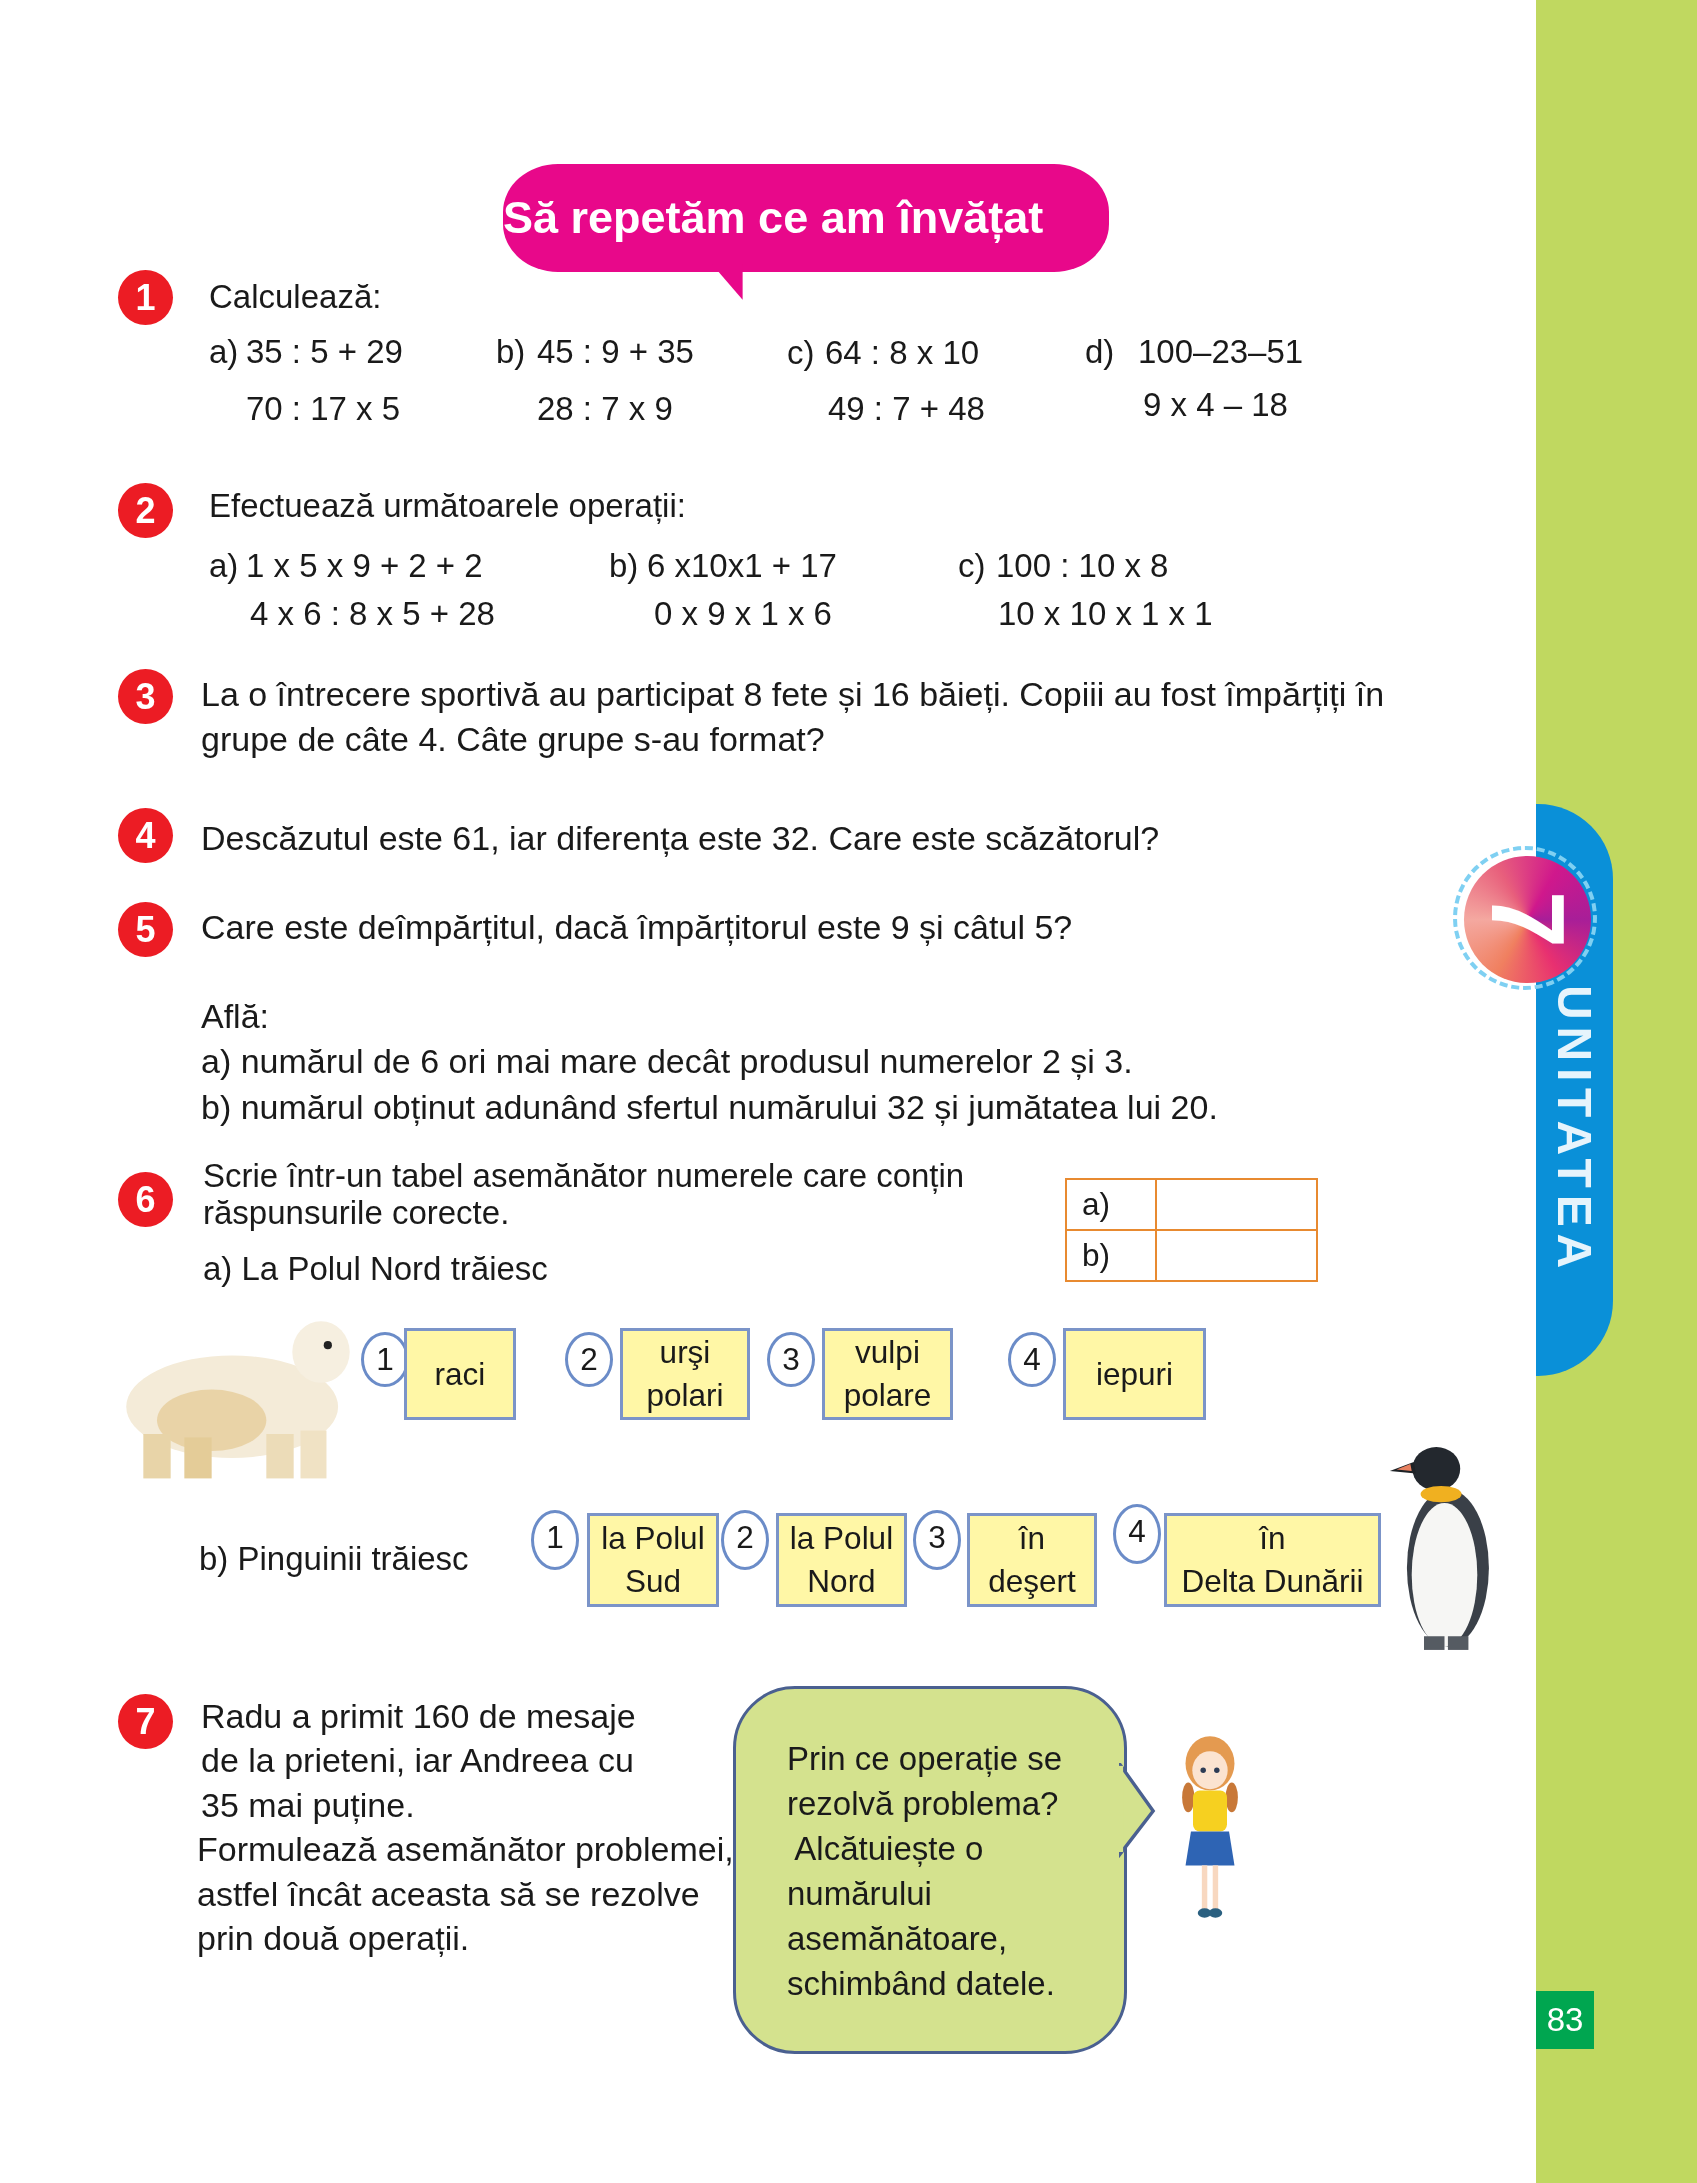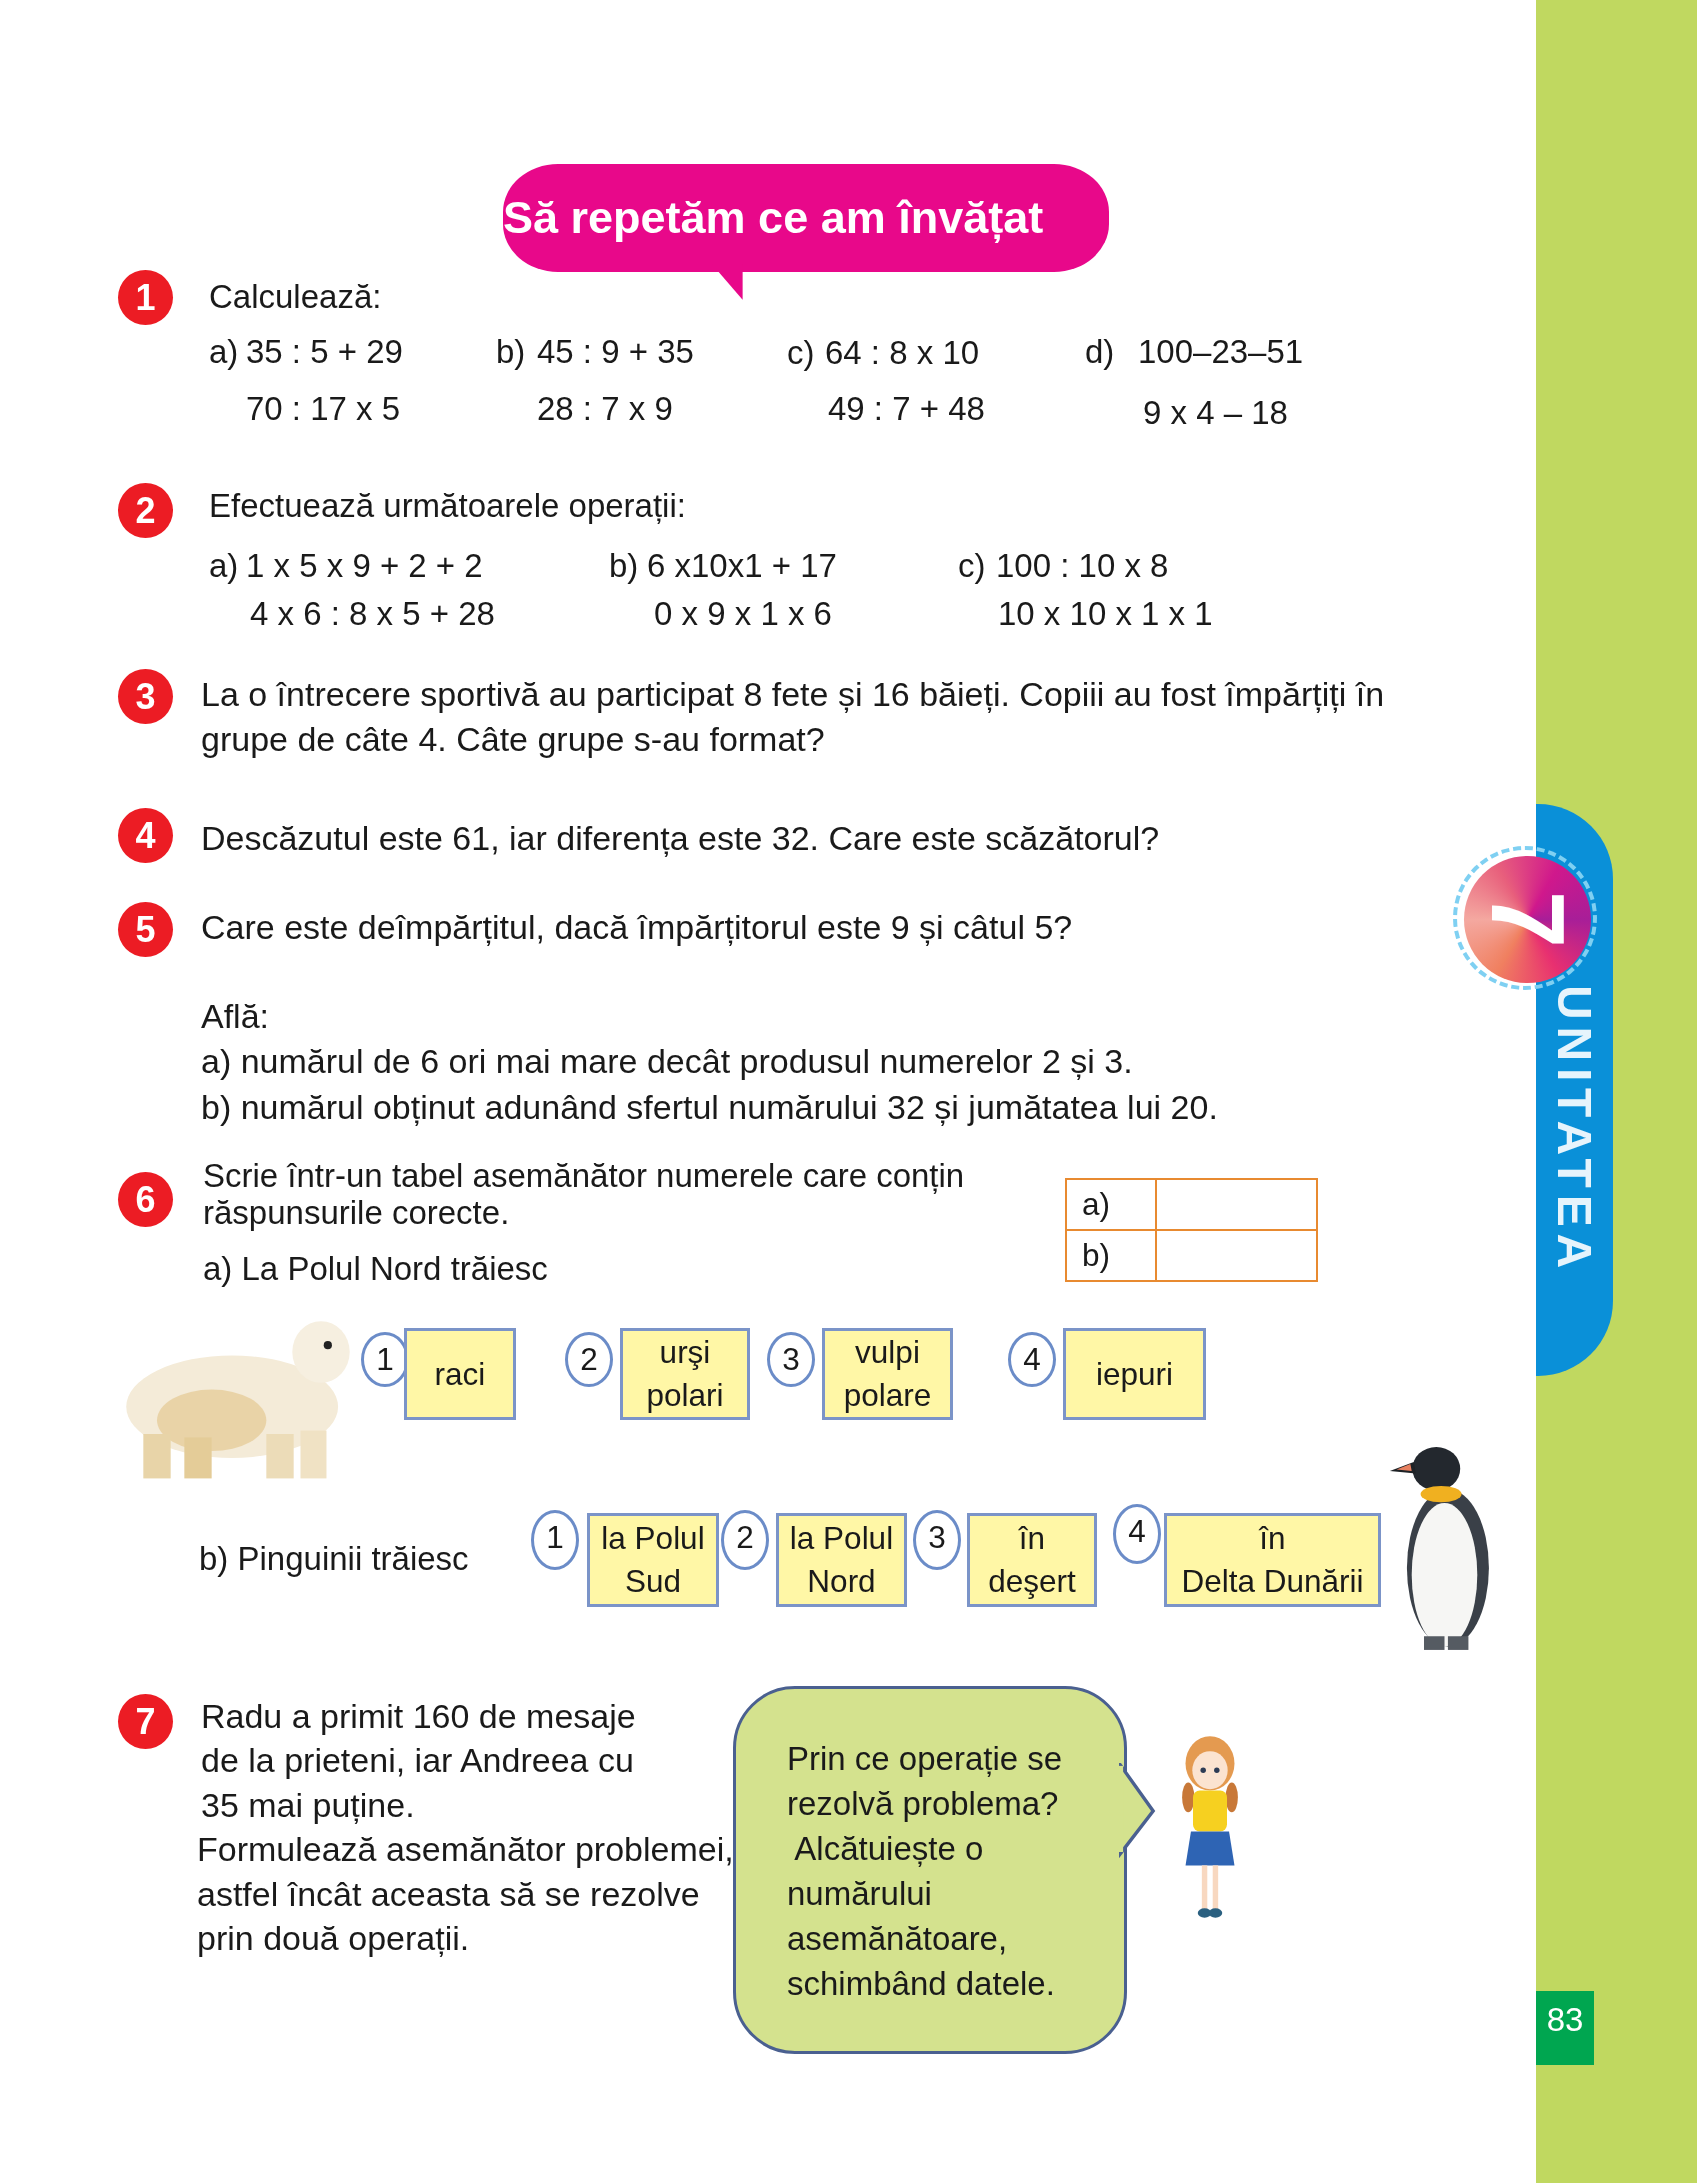--- a/index.html
+++ b/index.html
@@ -30,21 +30,21 @@
     position:absolute; left:1464px; top:856px; width:127px; height:127px; border-radius:50%;
     background:conic-gradient(from 30deg, #d0188c, #a81e98, #e83070, #f08060, #f4a8a0, #e8607c, #d0188c);
     overflow:hidden;
   }
   .unit-number {
     position:absolute; left:1464px; top:856px; width:127px; height:127px;
     color:#fff; font-weight:bold; font-size:103px; line-height:127px; text-align:center;
     transform:rotate(90deg);
   }
   .page-num {
-    position:absolute; left:1536px; top:1991px; width:58px; height:74px;
+    position:absolute; left:1536px; top:1991px; width:58px; height:58px;
     background:#00a650; color:#fff; font-size:33px; line-height:58px; text-align:center;
   }
 
   
   .title-bubble {
     position:absolute; left:503px; top:164px; width:606px; height:108px;
     background:#e8088a; border-radius:55px / 48px;
     color:#fff; font-weight:bold; font-size:45px; line-height:108px; 
   }
   .title-tail { position:absolute; left:719px; top:260px; width:0; height:0;
@@ -107,21 +107,21 @@
 <div class="txt" style="left:496px;top:332px">b)</div>
 <div class="txt" style="left:537px;top:332px">45 : 9 + 35</div>
 <div class="txt" style="left:537px;top:389px">28 : 7  x  9</div>
 
 <div class="txt" style="left:787px;top:333px">c)</div>
 <div class="txt" style="left:825px;top:333px">64 : 8  x 10</div>
 <div class="txt" style="left:828px;top:389px">49 : 7 + 48</div>
 
 <div class="txt" style="left:1085px;top:332px">d)</div>
 <div class="txt" style="left:1138px;top:332px">100–23–51</div>
-<div class="txt" style="left:1143px;top:393px">9  x  4  –  18</div>
+<div class="txt" style="left:1143px;top:385px">9  x  4  –  18</div>
 
 <div class="num-badge" style="left:118px;top:483px">2</div>
 <div class="txt" style="left:209px;top:486px">Efectuează următoarele operații:</div>
 
 <div class="txt" style="left:209px;top:546px">a)</div>
 <div class="txt" style="left:246px;top:546px">1  x  5  x  9 + 2 + 2</div>
 <div class="txt" style="left:250px;top:594px">4  x  6 : 8   x  5 + 28</div>
 
 <div class="txt" style="left:609px;top:546px">b)</div>
 <div class="txt" style="left:647px;top:546px">6  x10x1 + 17</div>

